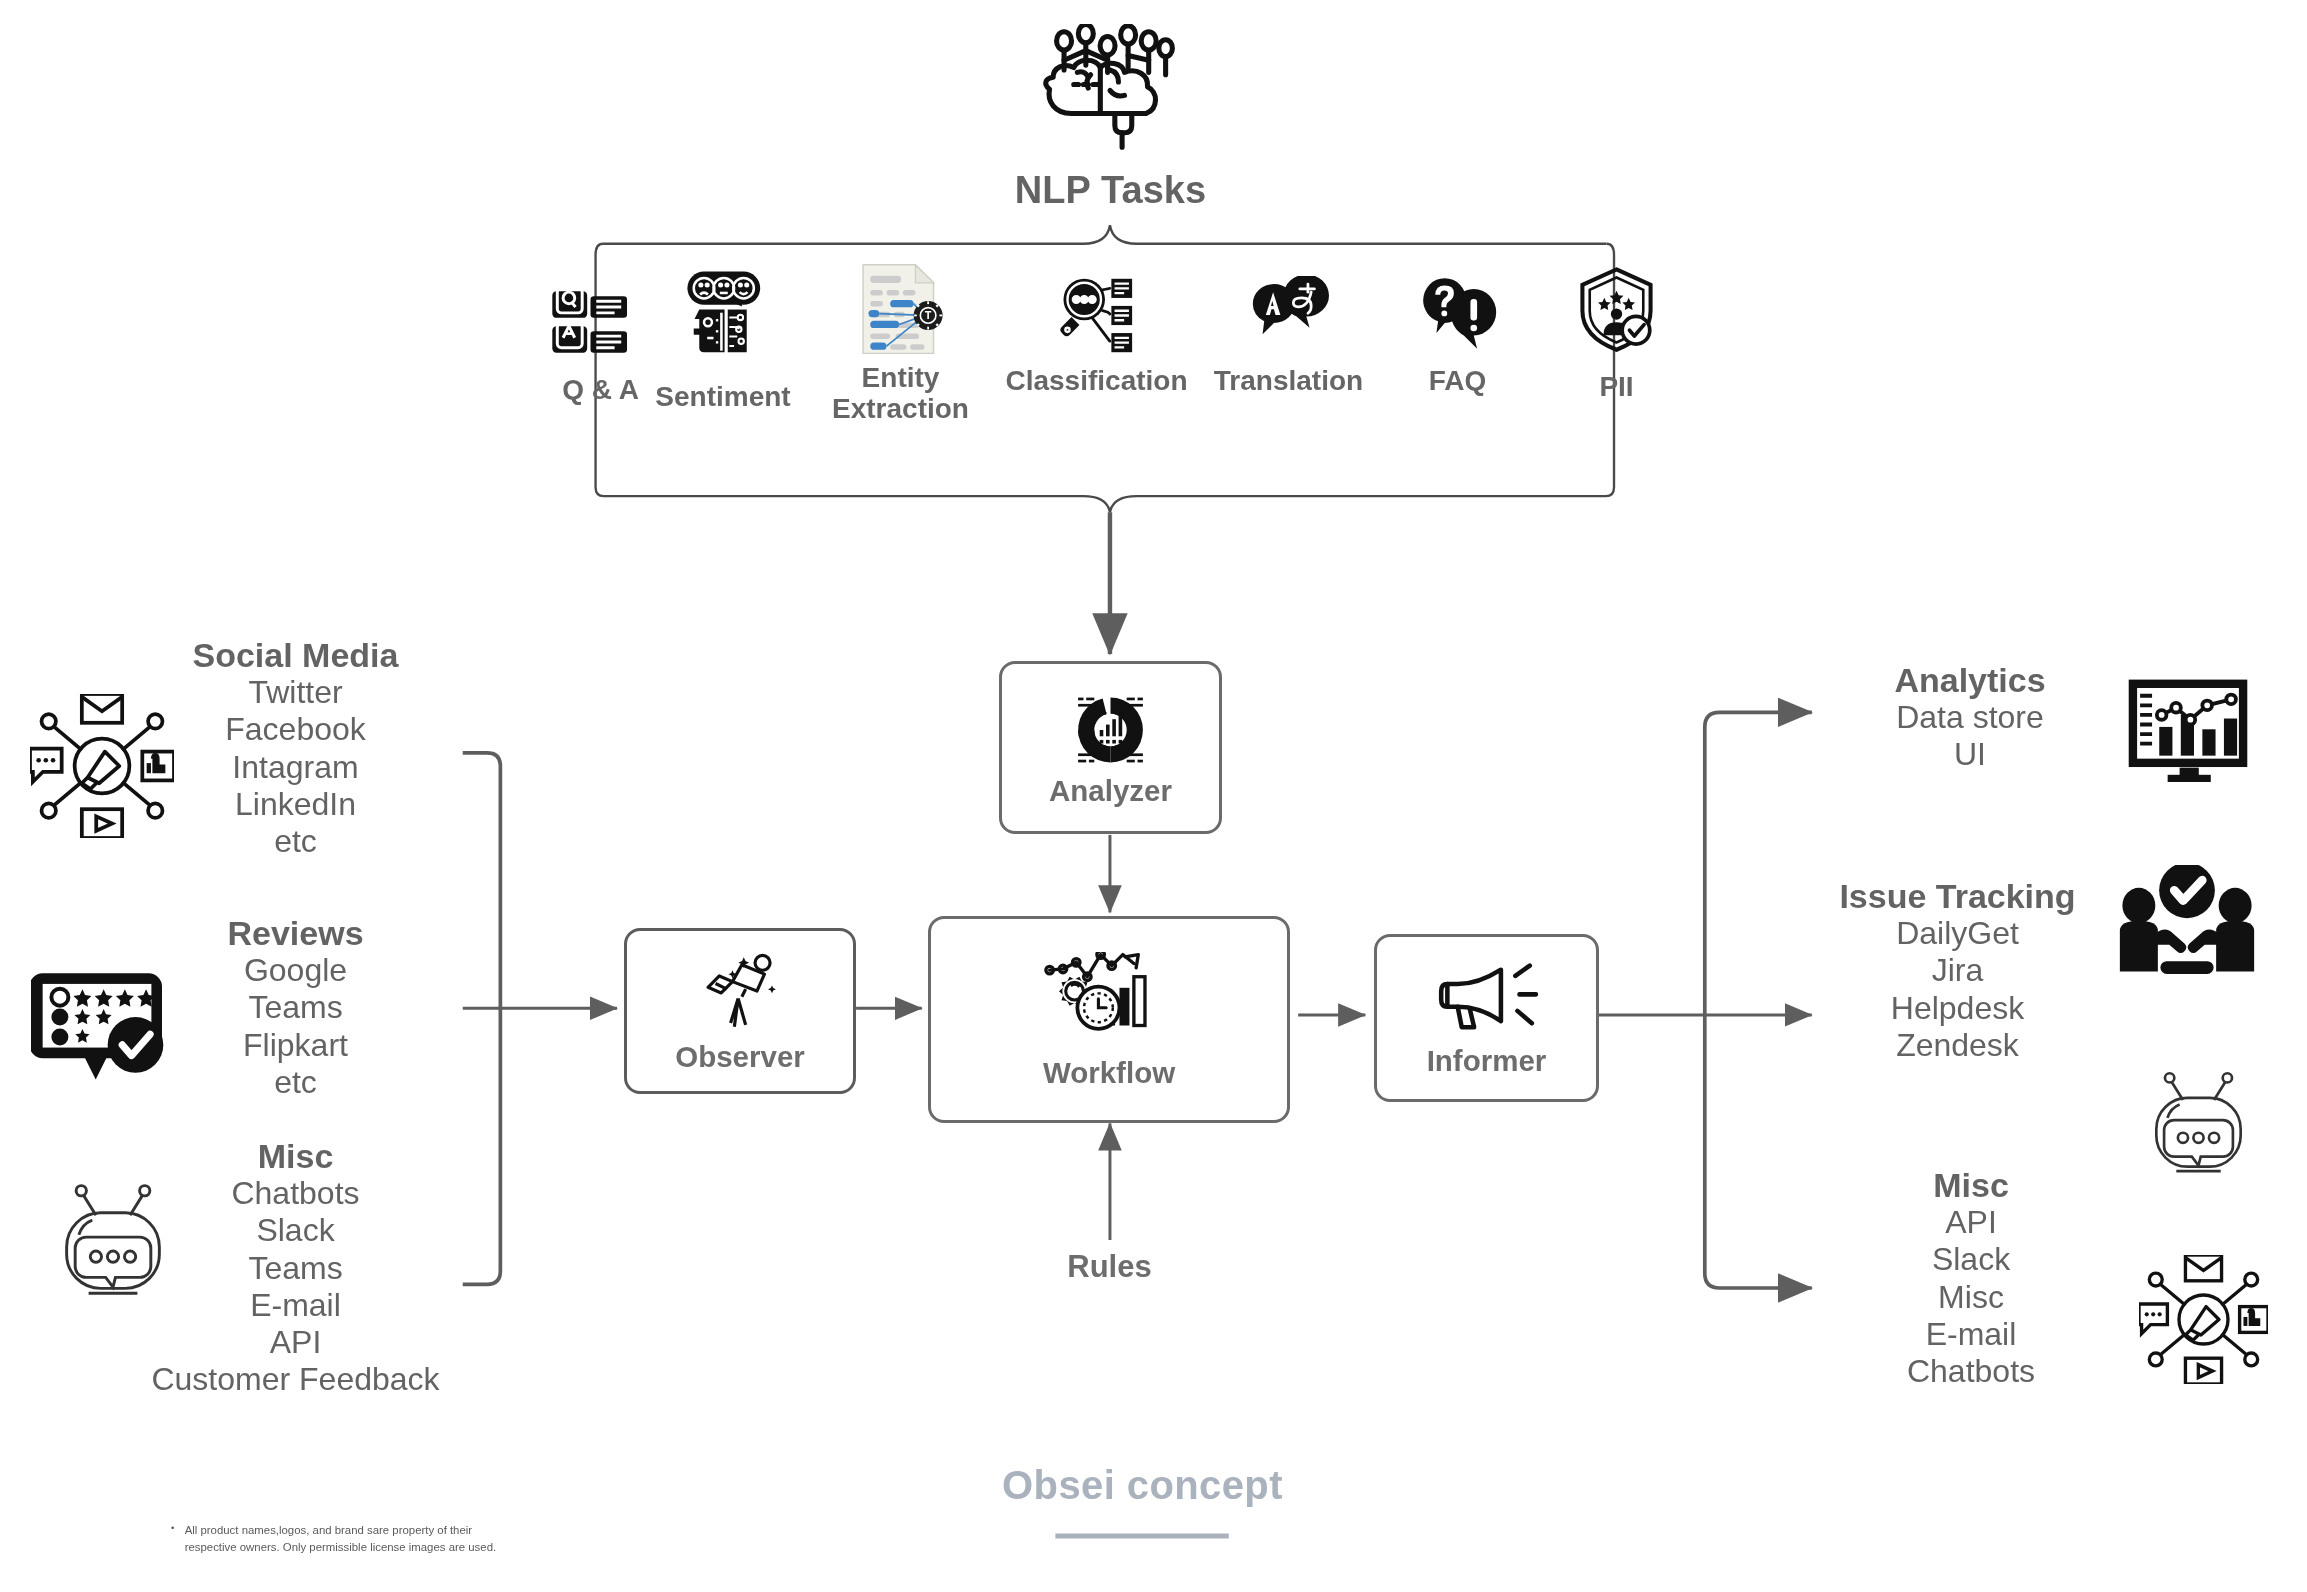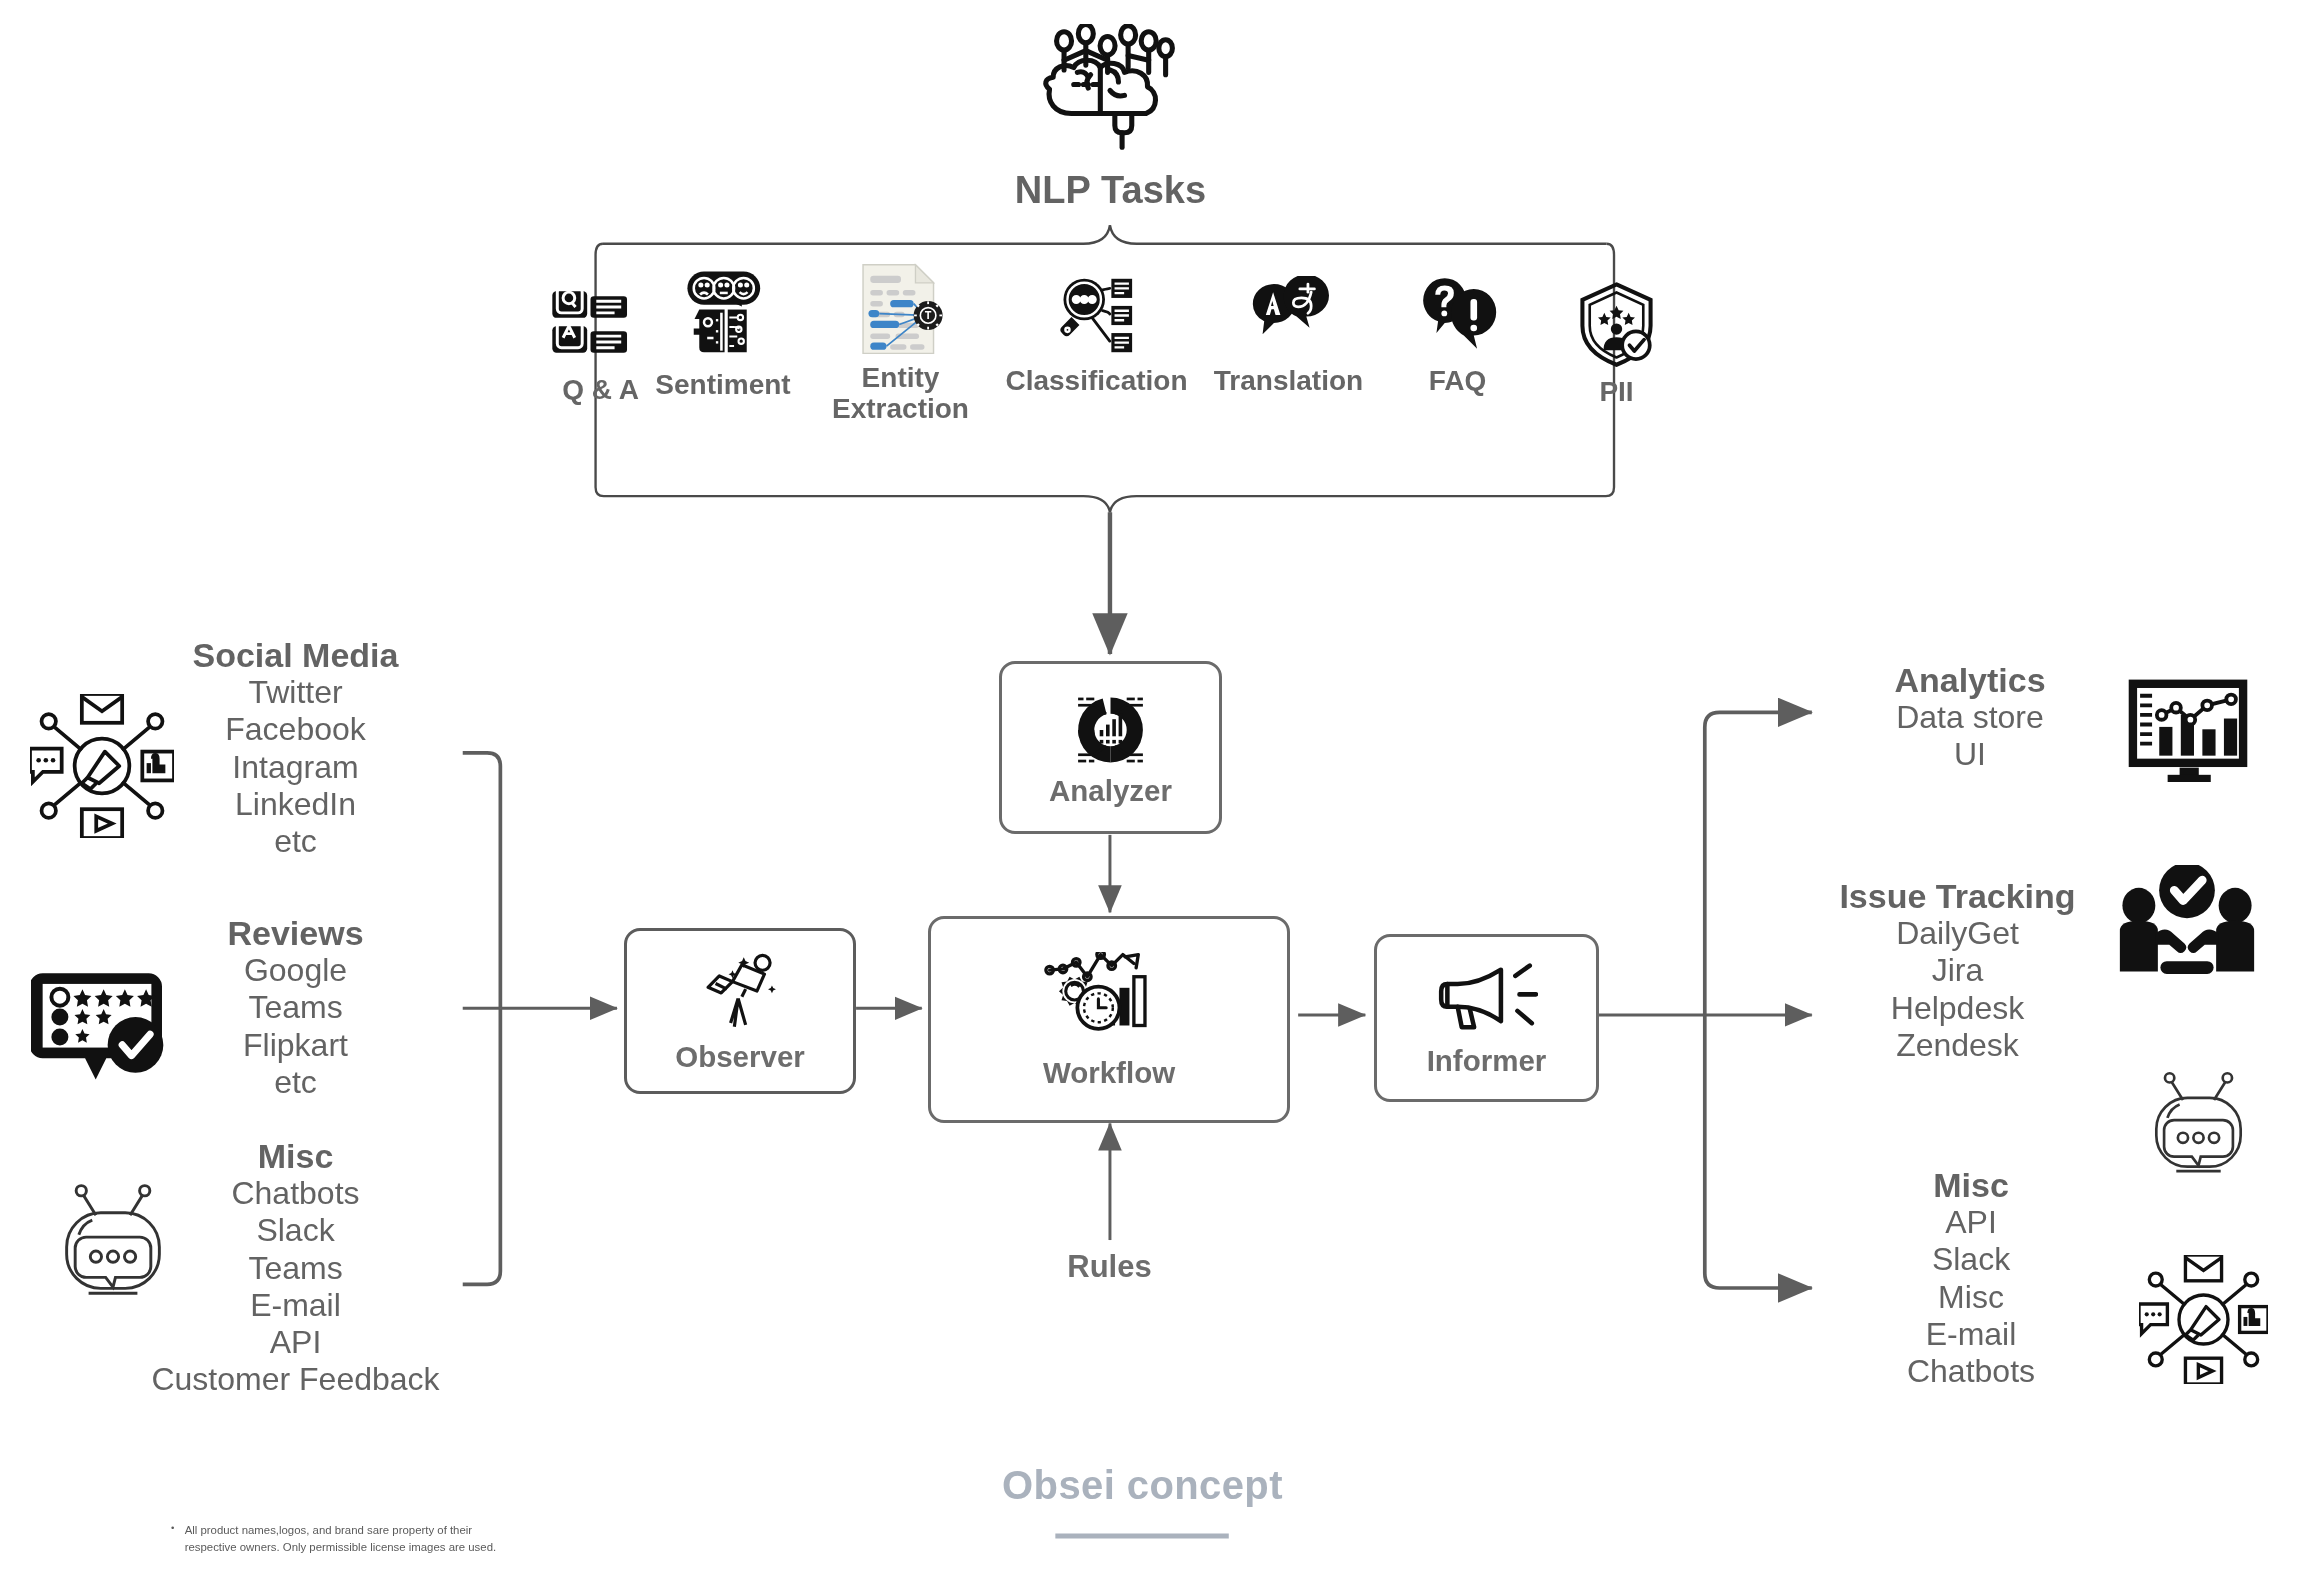--- a/index.html
+++ b/index.html
@@ -211,21 +211,21 @@
             <circle cx="73" cy="90" r="3.4"></circle>
           <path d="M64,72 q6,0 6,3"></path>
         </g>
         <g fill="#fff">
           <rect x="41" y="62" width="3" height="3"></rect>
           <rect x="41" y="76" width="3" height="3"></rect>
           <rect x="41" y="90" width="3" height="3"></rect>
         </g>
       </svg>
     </div>
-    <div class="task-label" style="margin-top:13px;">Sentiment</div>
+    <div class="task-label" style="margin-top:25px;">Sentiment</div>
   </div>
 
   <div class="task" style="left:808px; top:277px; width:185px;">
     <div class="task-ico">
       <svg viewBox="0 0 100 104" width="94" height="94">
         <path d="M8,2 H66 L86,22 V100 H8 Z" fill="#f2f1e9" stroke="#cfcfc6" stroke-width="1.6"></path>
         <path d="M66,2 V22 H86 Z" fill="#e8e7de" stroke="#cfcfc6" stroke-width="1.5"></path>
         <g fill="#cccccc">
           <rect x="16" y="14" width="34" height="8" rx="3.5"></rect>
           <rect x="16" y="30" width="14" height="6" rx="3"></rect>
@@ -337,21 +337,21 @@
           <path d="M34,14 q11,0 11,9 q0,7 -6,10 q-3,1.6 -3,5 l0,2 l-6,0 l0,-3 q0,-5 4,-8 q4,-2.6 4,-5.4 q0,-3.6 -4.4,-3.6 q-4.6,0 -5,5 l-6,0 q0.4,-11 11.4,-11 Z"></path>
           <rect x="30" y="44" width="7" height="7" rx="3.5"></rect>
           <rect x="65" y="30" width="8" height="26" rx="3.6"></rect>
           <rect x="65" y="61" width="8" height="8" rx="4"></rect>
         </g>
       </svg>
     </div>
     <div class="task-label" style="margin-top:8.9px;">FAQ</div>
   </div>
 
-  <div class="task" style="left:1539px; top:288px; width:155px;">
+  <div class="task" style="left:1539px; top:273px; width:155px;gap:10px;">
     <div class="task-ico">
       <svg viewBox="0 0 100 106" width="89" height="86">
         <path d="M50,3 L92,22 V54 Q92,86 50,102 Q8,86 8,54 V22 Z" fill="none" stroke="#111" stroke-width="5"></path>
         <path d="M50,13 L83,28 V54 Q83,80 50,93 Q17,80 17,54 V28 Z" fill="none" stroke="#111" stroke-width="3.2"></path>
         <g fill="#111">
           <path d="M50,34 l3.2,6.6 l7.2,1 l-5.2,5.1 l1.2,7.2 l-6.4,-3.4 l-6.4,3.4 l1.2,-7.2 l-5.2,-5.1 l7.2,-1 Z" transform="translate(0,-6) scale(0.82) translate(11,9)"></path>
           <path d="M31,36 l2.4,5 l5.4,0.8 l-3.9,3.8 l0.9,5.4 l-4.8,-2.5 l-4.8,2.5 l0.9,-5.4 l-3.9,-3.8 l5.4,-0.8 Z" transform="translate(4,2)"></path>
           <path d="M69,36 l2.4,5 l5.4,0.8 l-3.9,3.8 l0.9,5.4 l-4.8,-2.5 l-4.8,2.5 l0.9,-5.4 l-3.9,-3.8 l5.4,-0.8 Z" transform="translate(-4,2)"></path>
           <circle cx="50" cy="58" r="7"></circle>
           <path d="M34,84 q0,-16 16,-16 q16,0 16,16 Z"></path>

